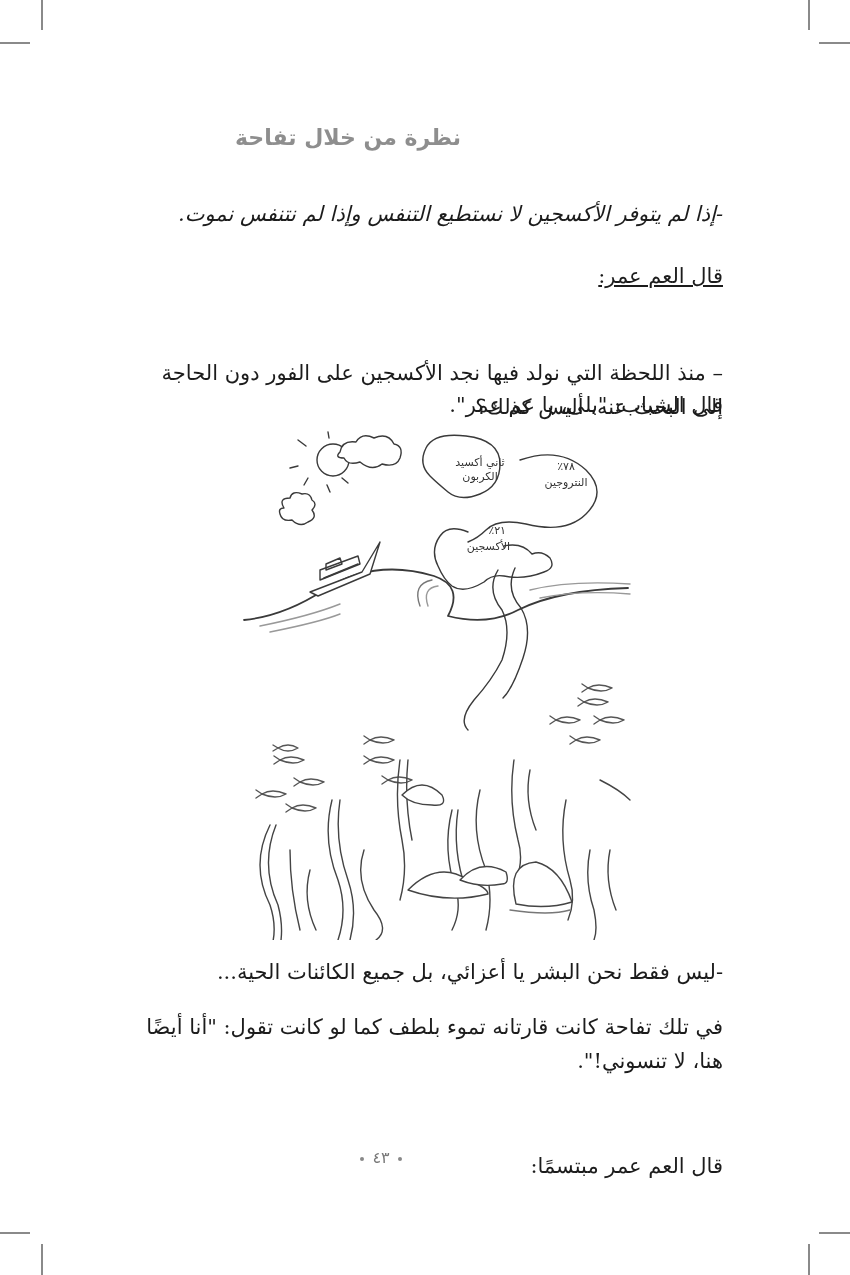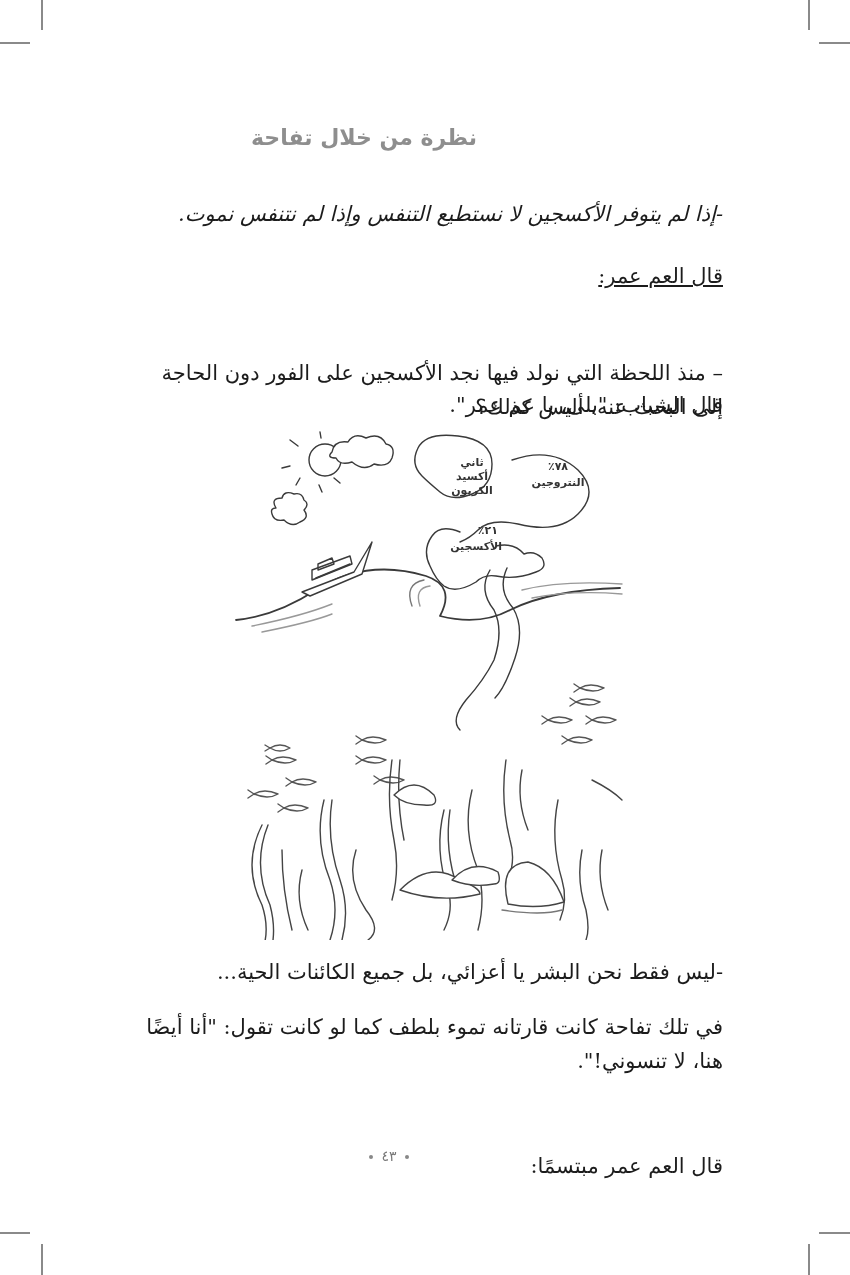--- a/index.html
+++ b/index.html
@@ -1,42 +1,42 @@
 <!DOCTYPE html>
 <html><head>
 <meta charset="utf-8">
 <style>
   html, body { margin: 0; padding: 0; background: #ffffff; }
   body { width: 850px; height: 1275px; position: relative; overflow: hidden; }
   .crop { position: absolute; background: #8a8a8a; }
   .page-title {
-    position: absolute; left: 16px; width: 696px; top: 118px;
+    position: absolute; left: 0; width: 696px; top: 118px;
     text-align: center; direction: rtl;
     font-family: "DejaVu Sans", sans-serif; font-weight: bold;
     font-size: 22px; color: #8e8e8e; line-height: 40px;
   }
   .body-text {
     position: absolute; left: 128px; width: 595px;
     direction: rtl; text-align: right;
     font-family: "DejaVu Serif", serif; font-size: 21px; color: #1c1c1c;
     line-height: 34px;
   }
   .p { position: absolute; left: 0; right: 0; margin: 0; }
   .illustration {
-    position: absolute; left: 232px; top: 430px; width: 395px; height: 510px; font-weight: bold;
+    position: absolute; left: 240px; top: 430px; width: 395px; height: 510px;
   }
   .bubble-label {
     position: absolute; direction: rtl; text-align: center;
     font-family: "DejaVu Sans", sans-serif; font-size: 11px; line-height: 14px;
     color: #333;
   }
   .page-number {
     position: absolute; left: 0; width: 762px; top: 1148px;
     text-align: center; font-family: "DejaVu Sans", sans-serif;
-    font-size: 14px; color: #777; direction: rtl; margin-left: 8px;
+    font-size: 16px; color: #777; direction: rtl;
   }
   .dot { display: inline-block; width: 4px; height: 4px; border-radius: 50%; background: #888; vertical-align: middle; margin: 0 8px; }
 </style>
 </head>
 <body>
 
 <div class="crop" style="left:41px;top:0;width:1.5px;height:30px;"></div>
 <div class="crop" style="left:0;top:42px;width:30px;height:1.5px;"></div>
 <div class="crop" style="left:808px;top:0;width:1.5px;height:30px;"></div>
 <div class="crop" style="left:819px;top:42px;width:31px;height:1.5px;"></div>

